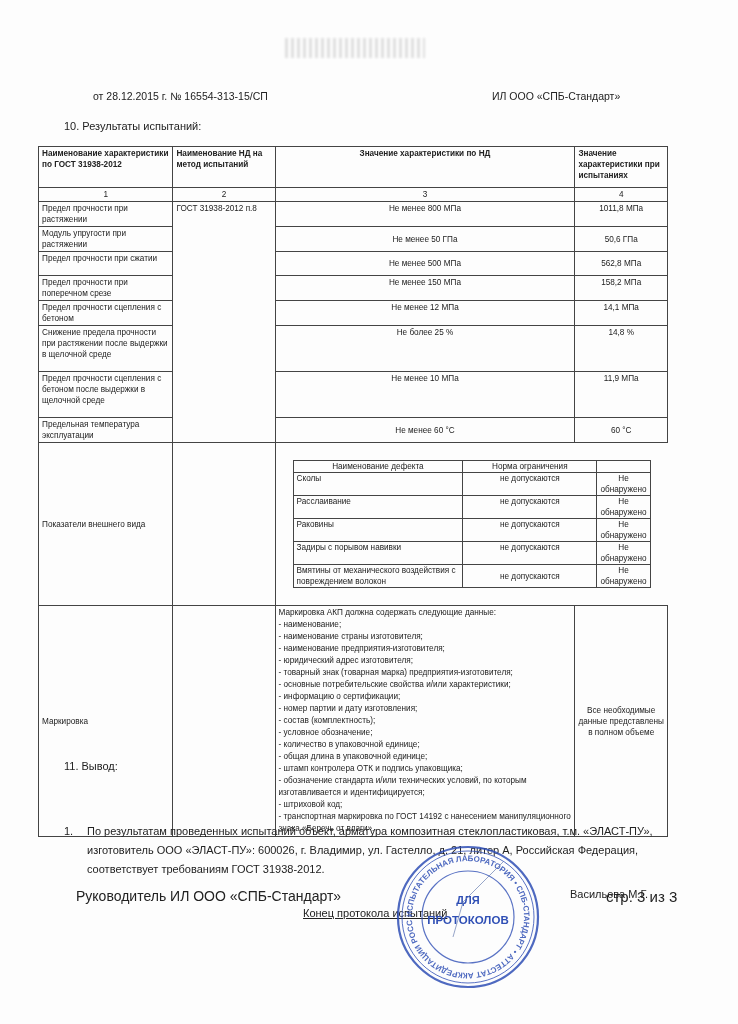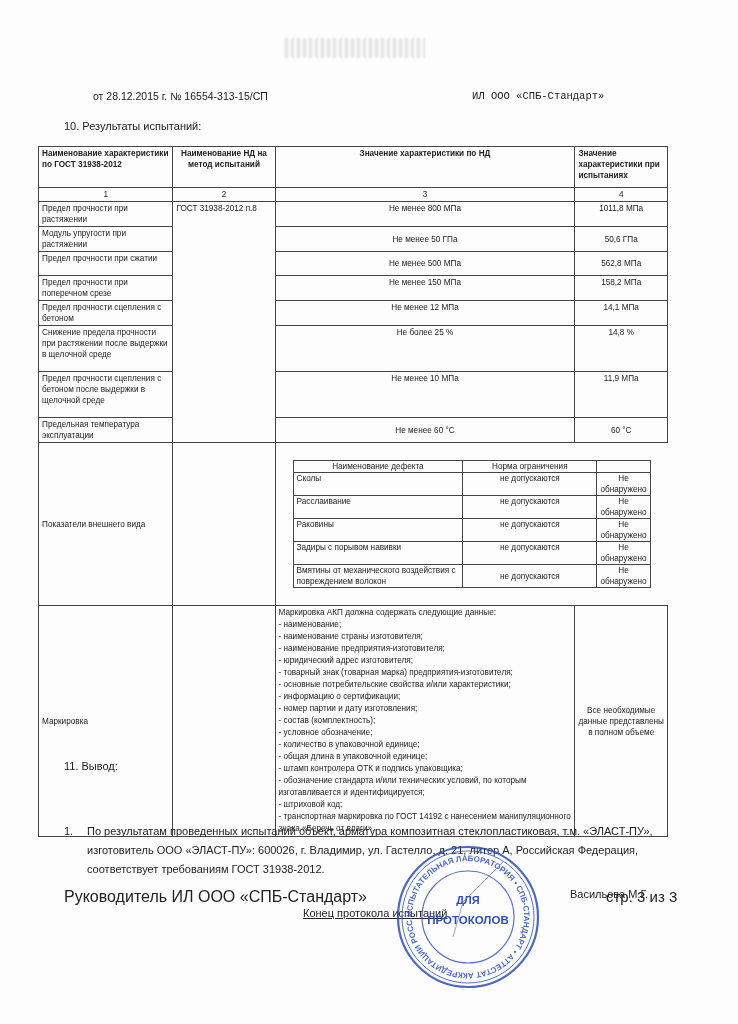--- a/index.html
+++ b/index.html
@@ -3,36 +3,36 @@
 <meta charset="utf-8">
 <style>
   html, body { margin:0; padding:0; }
   body { width:738px; height:1024px; background:#fdfdfd; position:relative; overflow:hidden;
          font-family:"Liberation Sans", sans-serif; color:#222; }
   .abs { position:absolute; }
   .smudge { left:285px; top:38px; width:140px; height:20px; opacity:.25;
             background:repeating-linear-gradient(90deg,#888 0 3px,transparent 3px 6px); filter:blur(1px); }
   .hdr { top:90px; font-size:10.5px; }
   .h-left { left:93px; }
-  .h-right { left:472px;font-family:Liberation Mono, monospace; }
+  .h-right { left:492px; }
   .sec10 { left:64px; top:120px; font-size:11px; }
   table.res { position:absolute; left:38px; top:146px; width:630px; border-collapse:collapse;
               font-size:8.2px; line-height:11px; }
   table.res td { border:1px solid #444; padding:1px 3px; vertical-align:top; }
   .th { font-weight:bold; height:38px; }
   .center { text-align:center; }
-  .c1 { width:129px; } .c2 { width:96px;text-align:center; } .c3 { width:297px;text-align:center; } .c4 { width:86px; }
+  .c1 { width:129px; } .c2 { width:96px; } .c3 { width:297px;text-align:center; } .c4 { width:86px; }
   table.sub { width:100%; border-collapse:collapse; font-size:8.2px; }
   table.sub td { border:1px solid #444; padding:0 3px; line-height:11px; }
   .marklist div { line-height:12px; }
   .sec11 { left:64px; top:760px; font-size:11px; }
   .concl { left:64px; top:822px; width:620px; font-size:11px; line-height:19px; }
   .concl .num { position:absolute; left:0; top:0; }
   .concl .txt { margin-left:23px; }
-  .sign-l { left:64px; top:888px; font-size:16px; }
+  .sign-l { left:76px; top:888px; font-size:14px; }
   .sign-r { left:570px; top:888px; font-size:11px; }
   .end { left:303px; top:907px; font-size:11px; text-decoration:underline; }
   .page { left:606px; top:888px; font-size:15px; }
   .stamp { left:393px; top:842px; width:150px; height:150px; }
 </style>
 </head>
 <body>
 
 <div class="abs smudge"></div>
 

